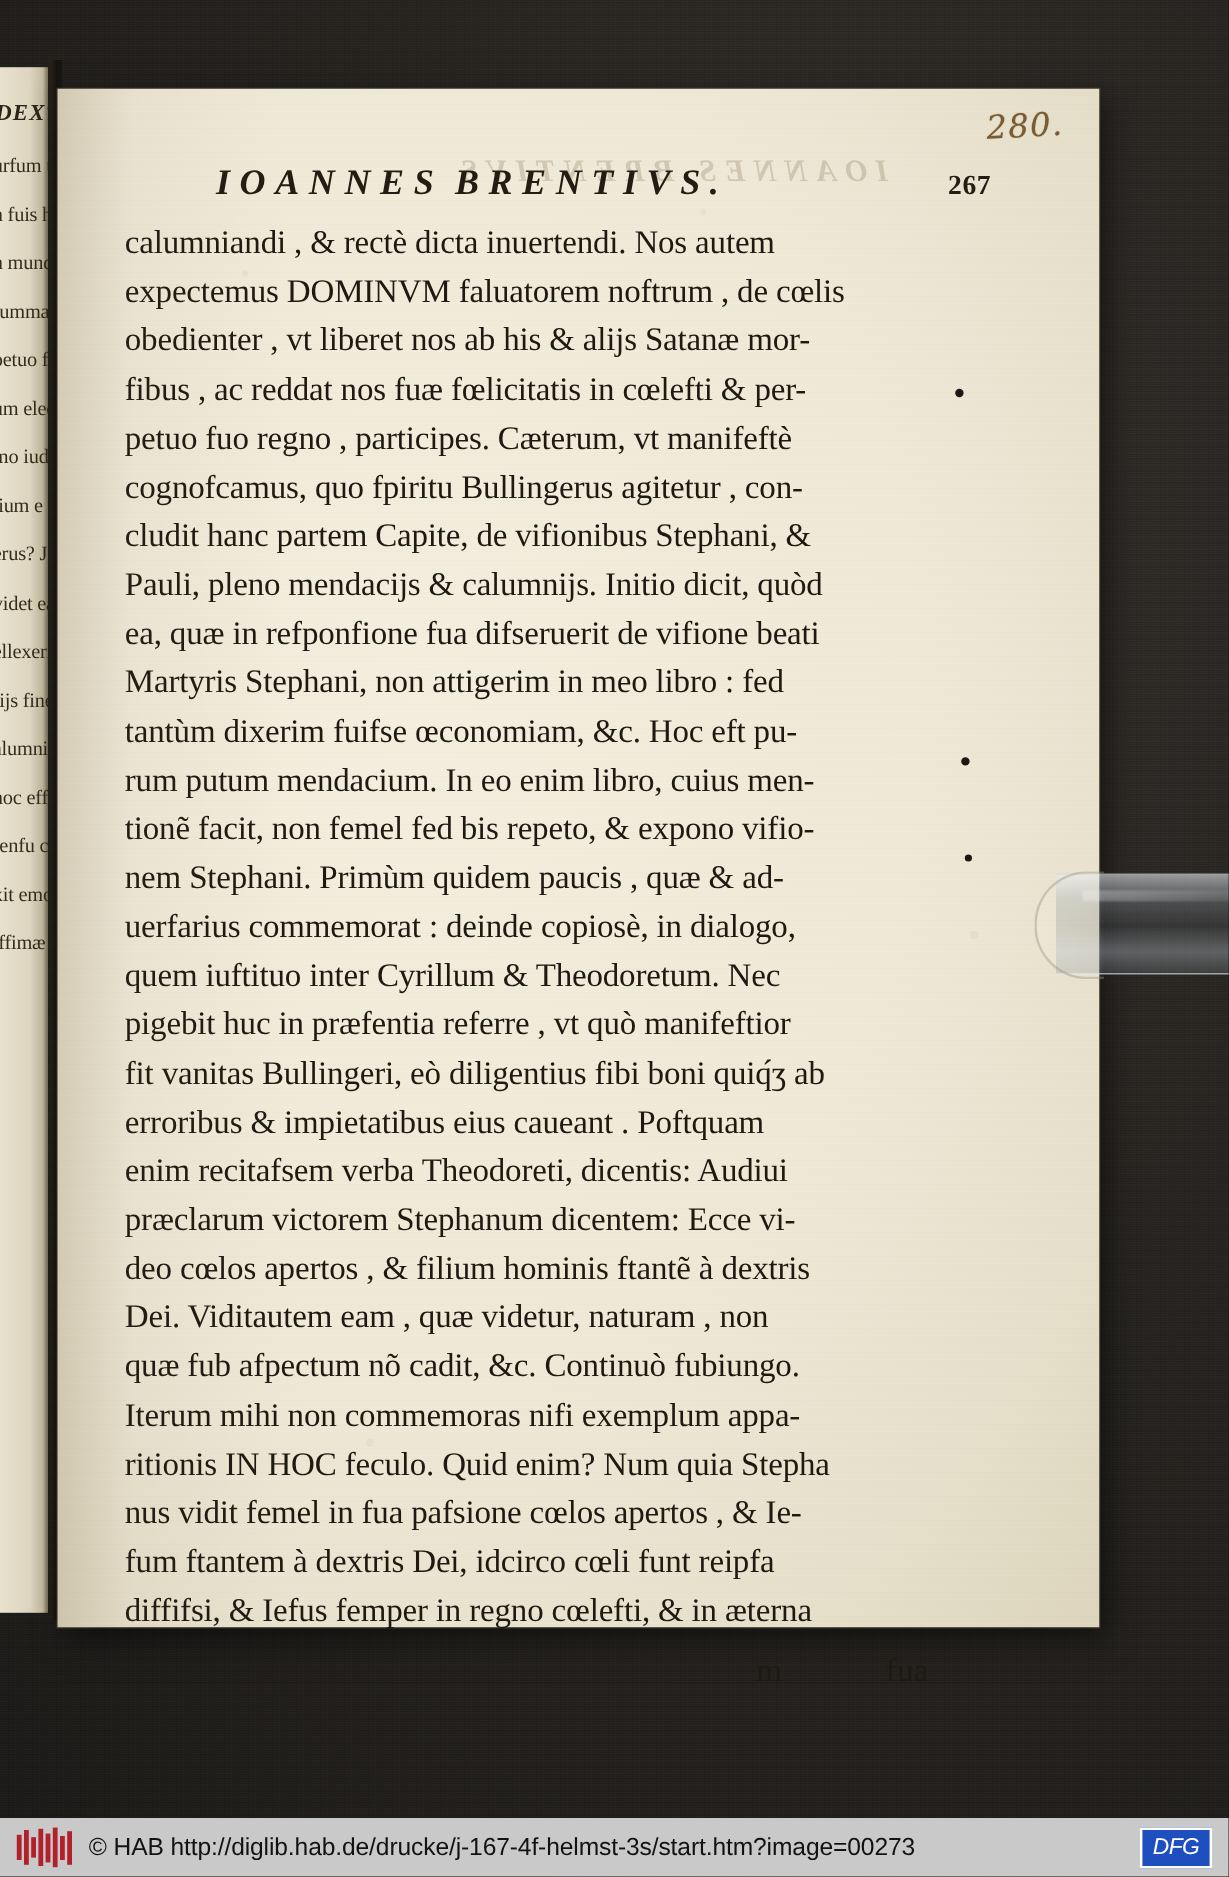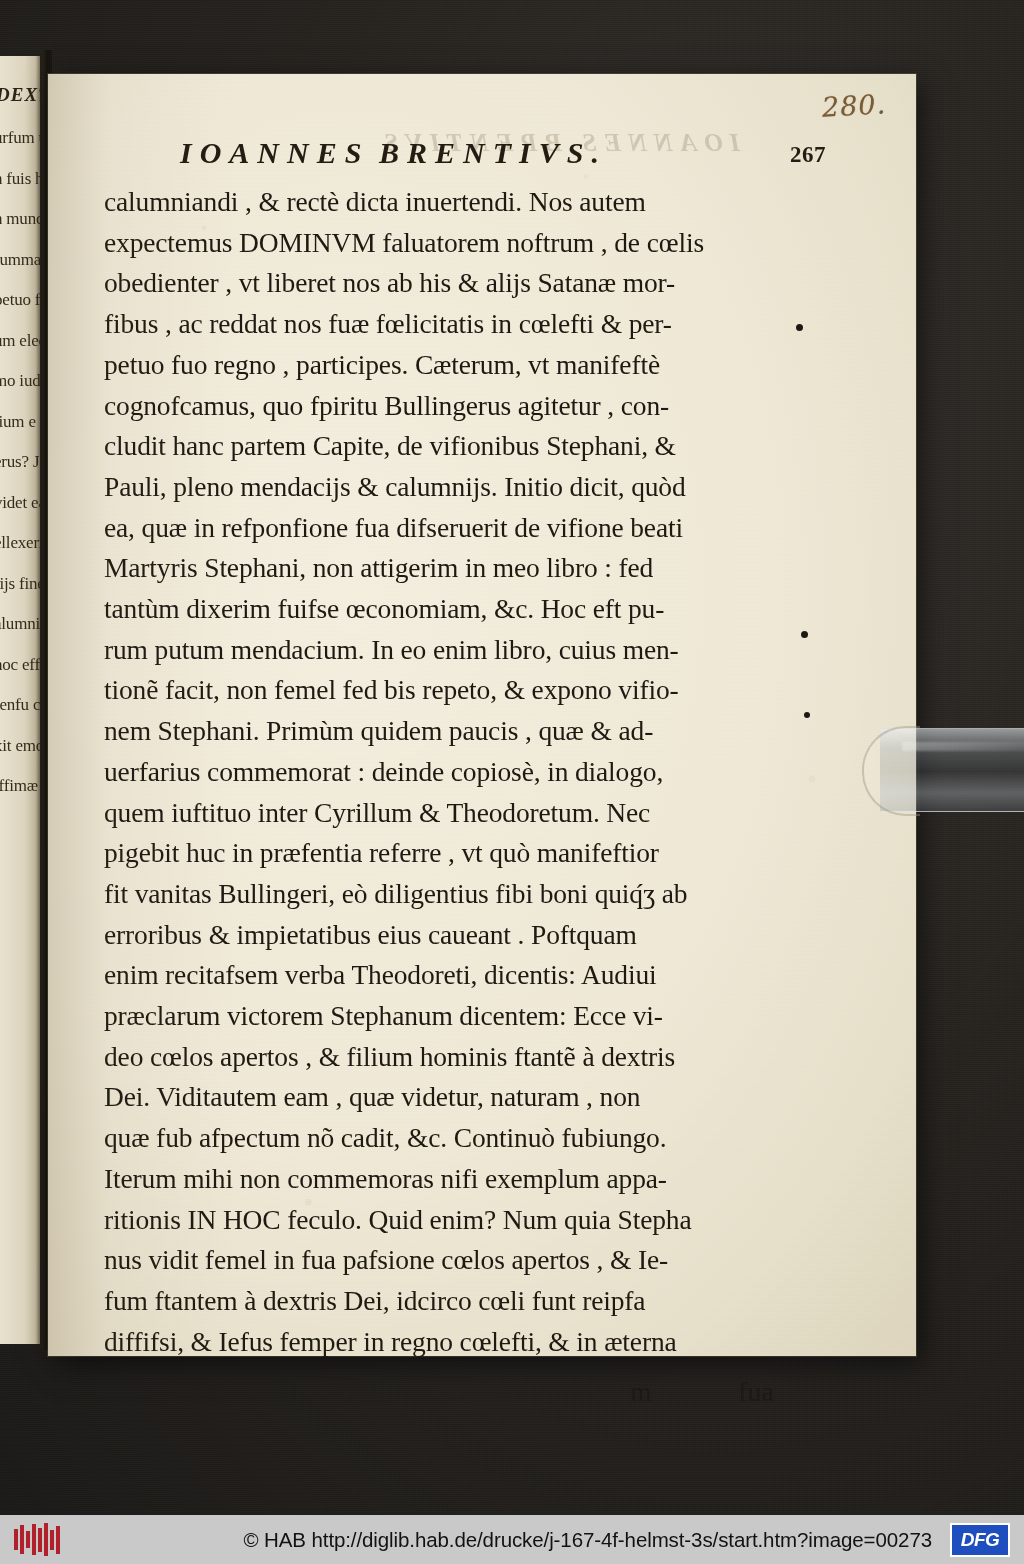--- a/index.html
+++ b/index.html
@@ -288,40 +288,40 @@
   .hab-logo i:nth-child(1) { height: 21px; }
   .hab-logo i:nth-child(2) { height: 29px; }
   .hab-logo i:nth-child(3) { height: 17px; }
   .hab-logo i:nth-child(4) { height: 31px; }
   .hab-logo i:nth-child(5) { height: 24px; }
   .hab-logo i:nth-child(6) { height: 33px; }
   .hab-logo i:nth-child(7) { height: 20px; }
   .hab-logo i:nth-child(8) { height: 28px; }
   .footer-text {
     flex: 1 1 auto;
-    text-align: right;
+    text-align: left;
     font-family: "Liberation Sans", sans-serif;
     font-size: 20.5px;
     color: #121212;
     letter-spacing: -.1px;
     white-space: nowrap;
     padding-right: 18px;
   }
   .dfg-logo {
     flex: 0 0 auto;
     margin-right: 14px;
     width: 56px;
     height: 30px;
     background: #1f4fbf;
     border: 2px solid #ffffff;
     display: flex;
     align-items: center;
     justify-content: center;
     font-family: "Liberation Sans", sans-serif;
-    font-weight: bold;
+    font-weight: normal;
     font-style: italic;
     font-size: 19px;
     color: #ffffff;
     letter-spacing: -.5px;
   }
 </style>
 </head>
 <body>
 
 <div id="scan">

